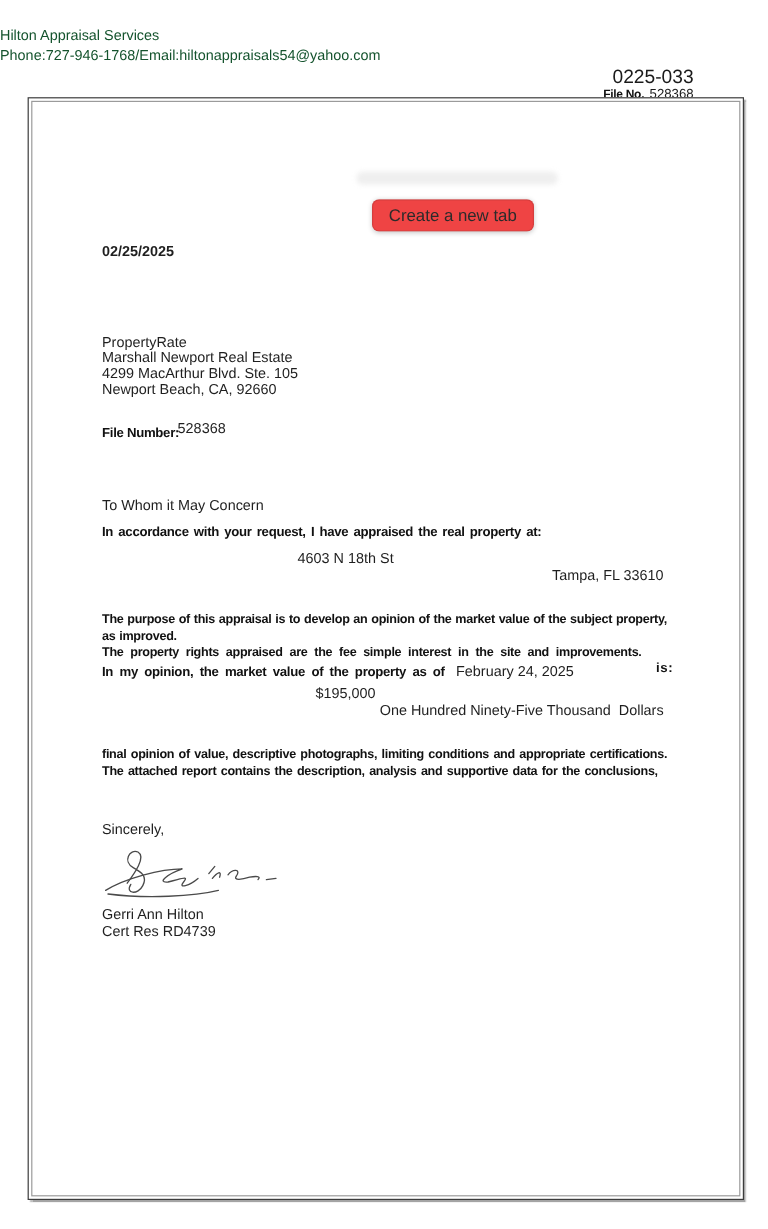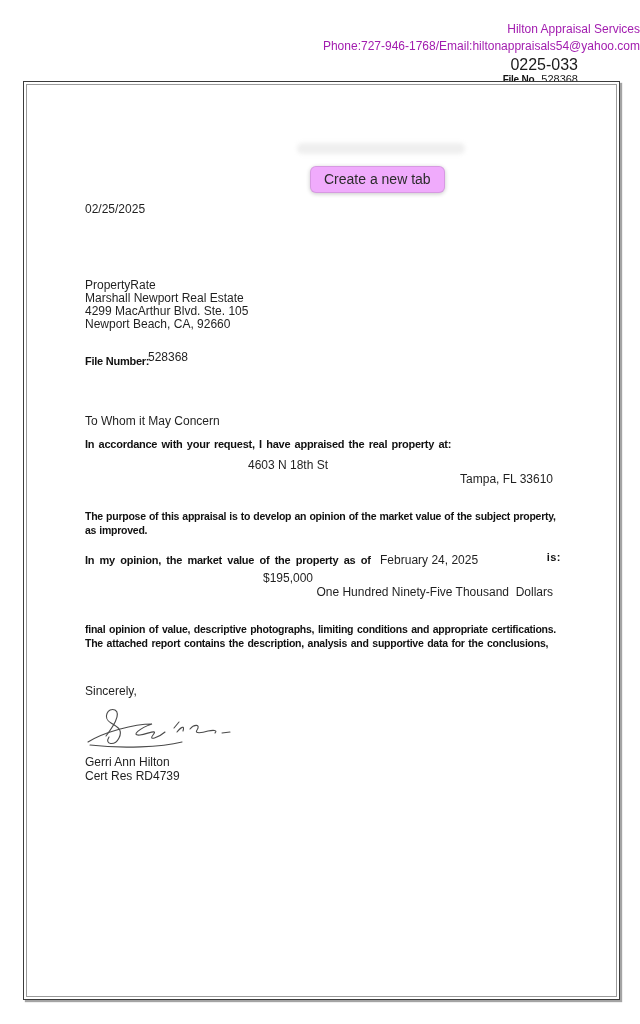--- a/index.html
+++ b/index.html
@@ -17,21 +17,21 @@
   .txt { font-size: 12px; line-height: 13px; color: #1f1f1f; }
 
   
   .cb {
     font-weight: bold;
     font-size: 10.5px;
     letter-spacing: -0.25px;
     color: #111;
   }
 
-  .hdr-center { left: 0; right: 0; text-align: right; font-size: 12px; color: #a21caf; }
+  .hdr-center { left: 0; right: 11px; text-align: left; font-size: 12px; color: #14532d; }
   .hdr-right { right: 62px; text-align: right; }
 
   
   .frame {
     left: 23px; top: 81px; width: 595px; height: 917px;
     border: 1px solid #3c3c3c;
     background: #ffffff;
     box-shadow: 2px 2px 1px rgba(90,90,90,0.55);
   }
   .frame-inner {
@@ -46,21 +46,21 @@
   .ws-2 { word-spacing: 3px; }
   .ws-3 { word-spacing: 1.5px; }
   .ws-4 { word-spacing: 1px; }
   .ws-5 { word-spacing: 2.5px; }
 
   .pre { white-space: pre-wrap; }
 
   
   .tooltip {
     left: 310px; top: 166px;
-    background: #f0abfc;
+    background: #ef4444;
     border: 1px solid rgba(0,0,0,0.10);
     border-radius: 6px;
     padding: 4px 13px 5px 13px;
     font-size: 14px;
     color: #2b2b2b;
     box-shadow: 0 1px 4px rgba(0,0,0,0.22);
     white-space: nowrap;
   }
   .tooltip-ghost {
     left: 297px; top: 143px; width: 168px; height: 11px;
@@ -84,21 +84,21 @@
 </div>
 
 <div class="abs frame">
   <div class="frame-inner"></div>
 </div>
 
 <div class="abs tooltip-ghost"></div>
 
 <div class="abs tooltip">Create a new tab</div>
 
-<div class="abs txt" style="left:85px; top:203px;">02/25/2025</div>
+<div class="abs txt" style="left:85px; top:203px;font-weight:bold;">02/25/2025</div>
 
 <div class="abs" style="left:85px; top:279px;">
   <div class="txt">PropertyRate</div>
   <div class="txt">Marshall Newport Real Estate</div>
   <div class="txt">4299 MacArthur Blvd. Ste. 105</div>
   <div class="txt">Newport Beach, CA, 92660</div>
 </div>
 
 <div class="abs" style="left:85px; top:351px;">
   <span class="cb" style="font-size:11px;text-align:right;">File Number:</span>
@@ -107,20 +107,21 @@
 
 <div class="abs txt" style="left:85px; top:415px;">To Whom it May Concern</div>
 
 <div class="abs cb ws-3" style="left:85px; top:438px; font-size:11px;">In accordance with your request, I have appraised the real property at:</div>
 
 <div class="abs txt center-line" style="top:459px;">4603 N 18th St</div>
 <div class="abs txt center-line" style="top:473px;text-align:right;">Tampa, FL 33610</div>
 
 <div class="abs para" style="left:85px; top:509px; width:480px;">
   <div class="cb ws-1">The purpose of this appraisal is to develop an opinion of the market value of the subject property, as improved.</div>
+  <div class="cb ws-2">The property rights appraised are the fee simple interest in the site and improvements.</div>
 </div>
 
 <div class="abs" style="left:85px; top:550px; width:476px;">
   <span class="cb ws-5" style="font-size:11px;">In my opinion, the market value of the property as of</span>
   <span class="txt" style="margin-left:5px;">February 24, 2025</span>
   <span class="cb abs" style="right:0; top:1px; font-size:11px; letter-spacing:0.5px;">is:</span>
 </div>
 
 <div class="abs txt center-line" style="top:572px;">$195,000</div>
 <div class="abs txt center-line pre" style="top:586px;text-align:right;">One Hundred Ninety-Five Thousand  Dollars</div>

